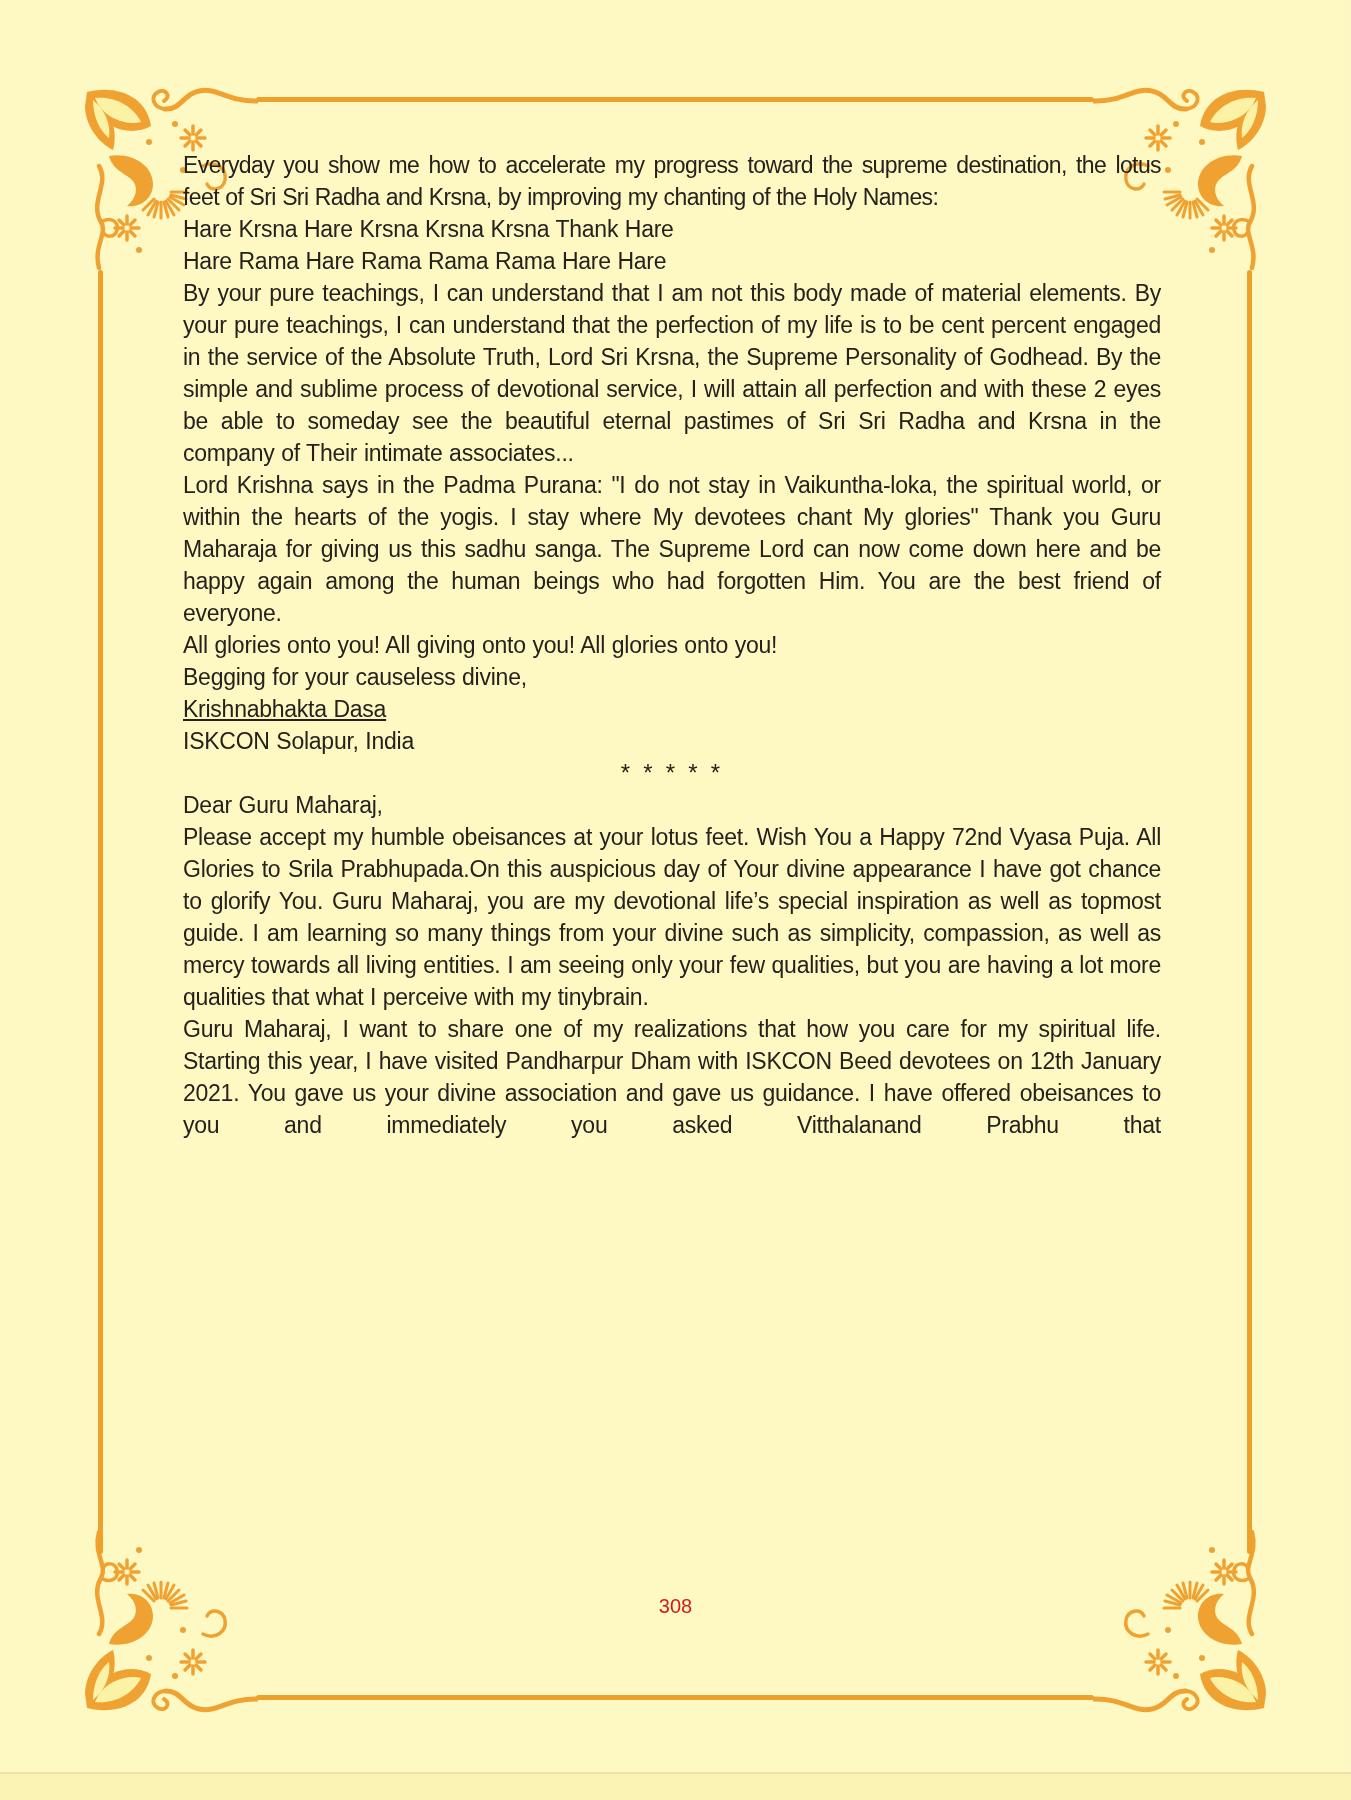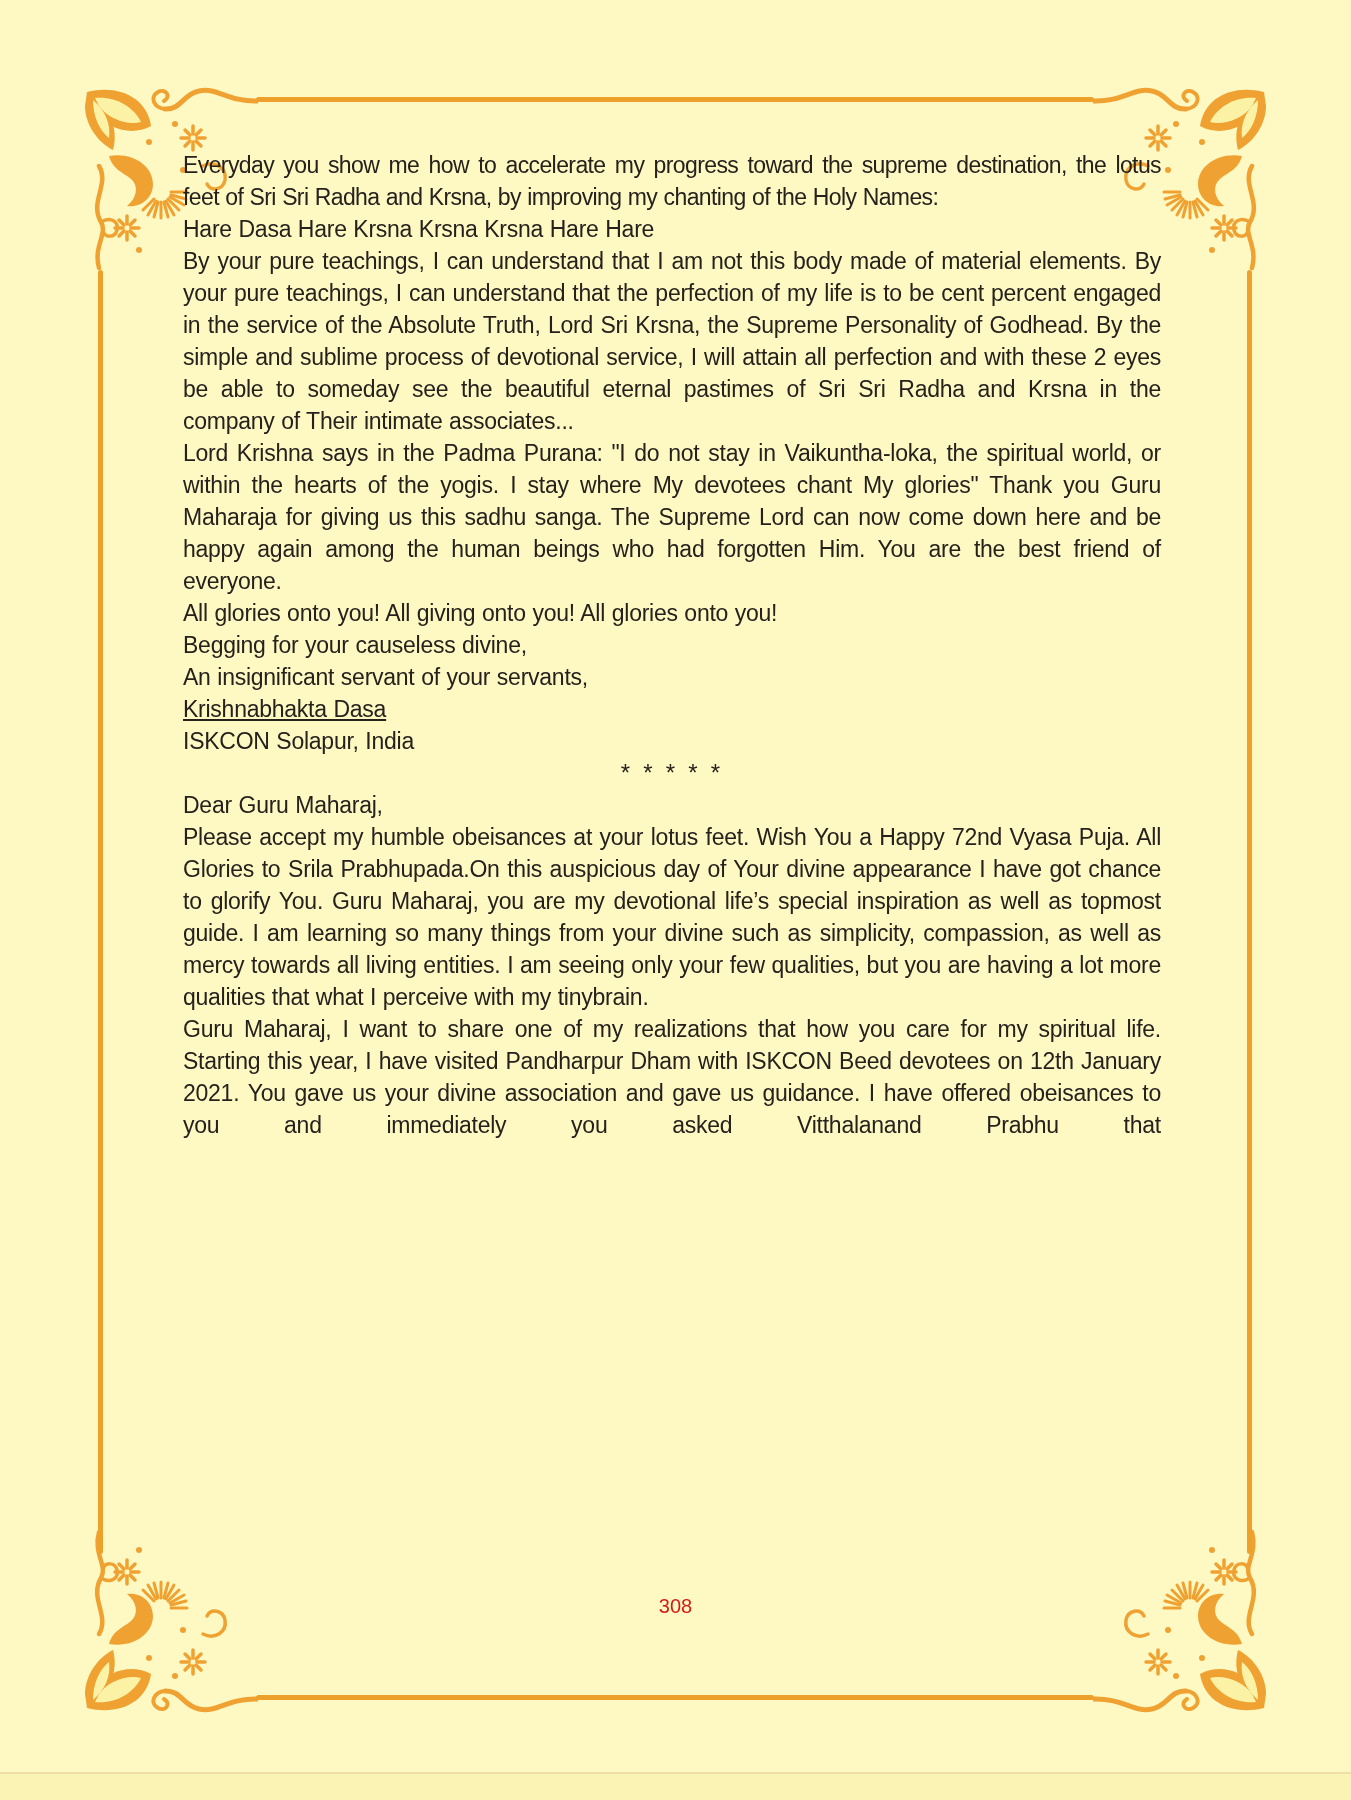--- a/index.html
+++ b/index.html
@@ -129,26 +129,26 @@
       <use href="#flourish"></use>
     </svg>
 
   <div class="rule h top"></div>
   <div class="rule h bottom"></div>
   <div class="rule v left"></div>
   <div class="rule v right"></div>
 
   <main class="text-col">
     <p class="b0 just">Everyday you show me how to accelerate my progress toward the supreme destination, the lotus feet of Sri Sri Radha and Krsna, by improving my chanting of the Holy Names:</p>
-    <p class="b1">Hare Dasa Hare Krsna Krsna Krsna Hare Hare</p>
+    <p class="b1">Hare Krsna Hare Krsna Krsna Krsna Thank Hare</p>
+    <p class="b2">Hare Rama Hare Rama Rama Rama Hare Hare</p>
     <p class="b3 just">By your pure teachings, I can understand that I am not this body made of material elements. By your pure teachings, I can understand that the perfection of my life is to be cent percent engaged in the service of the Absolute Truth, Lord Sri Krsna, the Supreme Personality of Godhead. By the simple and sublime process of devotional service, I will attain all perfection and with these 2 eyes be able to someday see the beautiful eternal pastimes of Sri Sri Radha and Krsna in the company of Their intimate associates...</p>
     <p class="b4 just">Lord Krishna says in the Padma Purana: "I do not stay in Vaikuntha-loka, the spiritual world, or within the hearts of the yogis. I stay where My devotees chant My glories" Thank you Guru Maharaja for giving us this sadhu sanga. The Supreme Lord can now come down here and be happy again among the human beings who had forgotten Him. You are the best friend of everyone.</p>
     <p class="b5">All glories onto you! All giving onto you! All glories onto you!</p>
     <p class="b6">Begging for your causeless divine,</p>
-    <p class="b7">An insignificant servant of your servants,</p>
     <p class="b8">Krishnabhakta Dasa</p>
     <p class="b9">ISKCON Solapur, India</p>
     <p class="b10">* * * * *</p>
     <p class="b11">Dear Guru Maharaj,</p>
     <p class="b12 just">Please accept my humble obeisances at your lotus feet. Wish You a Happy 72nd Vyasa Puja. All Glories to Srila Prabhupada.On this auspicious day of Your divine appearance I have got chance to glorify You. Guru Maharaj, you are my devotional life’s special inspiration as well as topmost guide. I am learning so many things from your divine such as simplicity, compassion, as well as mercy towards all living entities. I am seeing only your few qualities, but you are having a lot more qualities that what I perceive with my tinybrain.</p>
     <p class="b13 just">Guru Maharaj, I want to share one of my realizations that how you care for my spiritual life. Starting this year, I have visited Pandharpur Dham with ISKCON Beed devotees on 12th January 2021. You gave us your divine association and gave us guidance. I have offered obeisances to you and immediately you asked Vitthalanand Prabhu that</p>
   </main>
 
   <div class="page-number">308</div>
 

